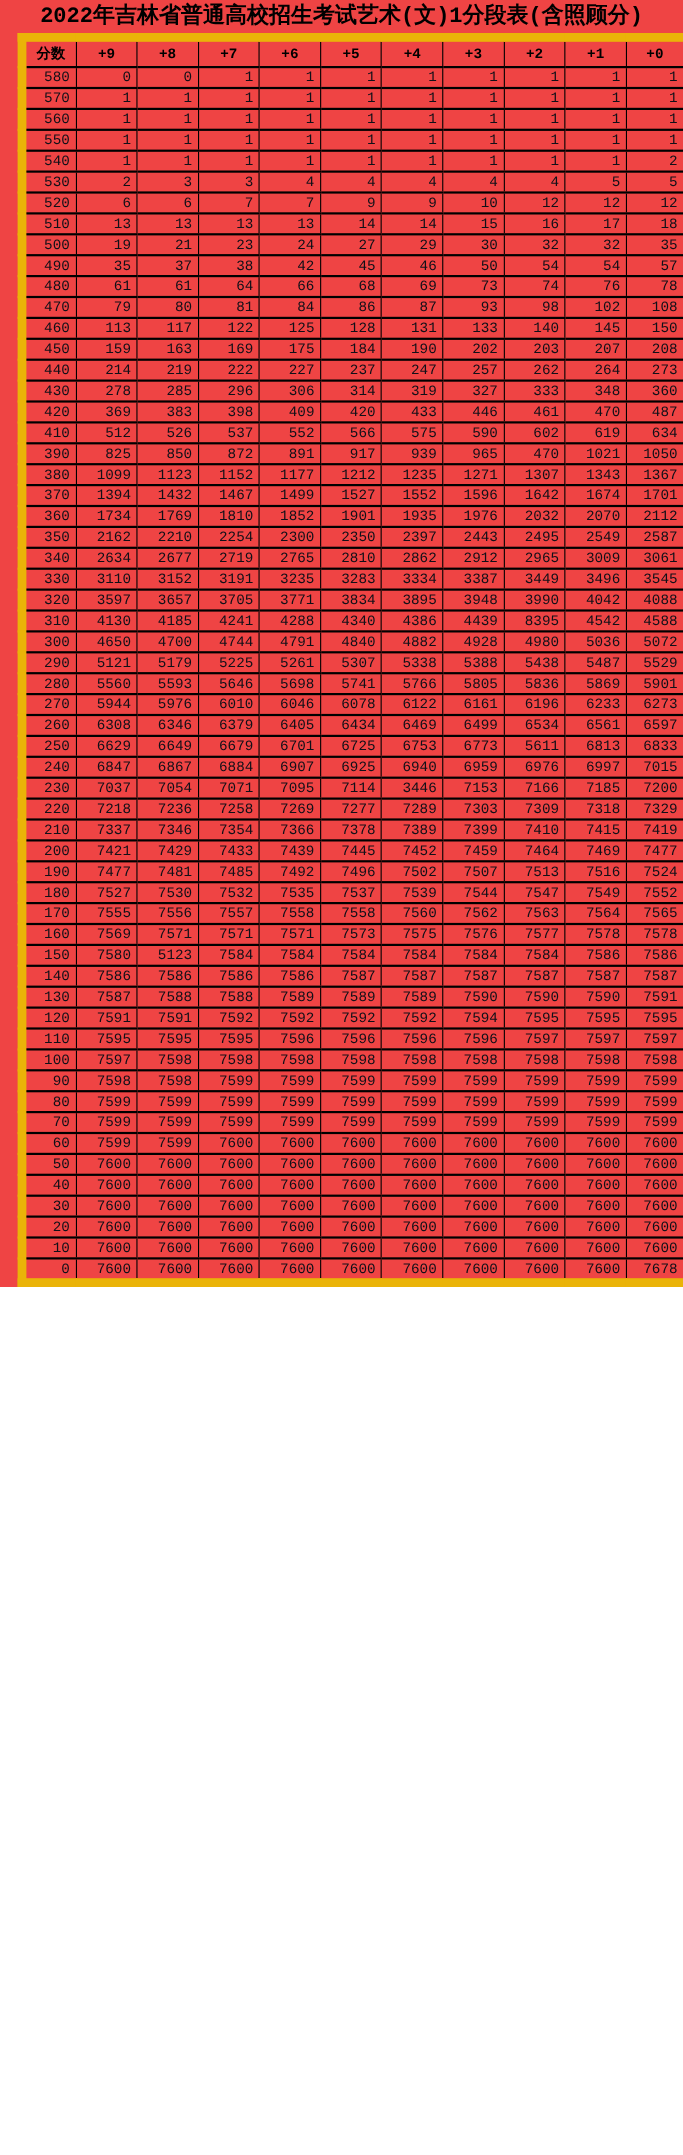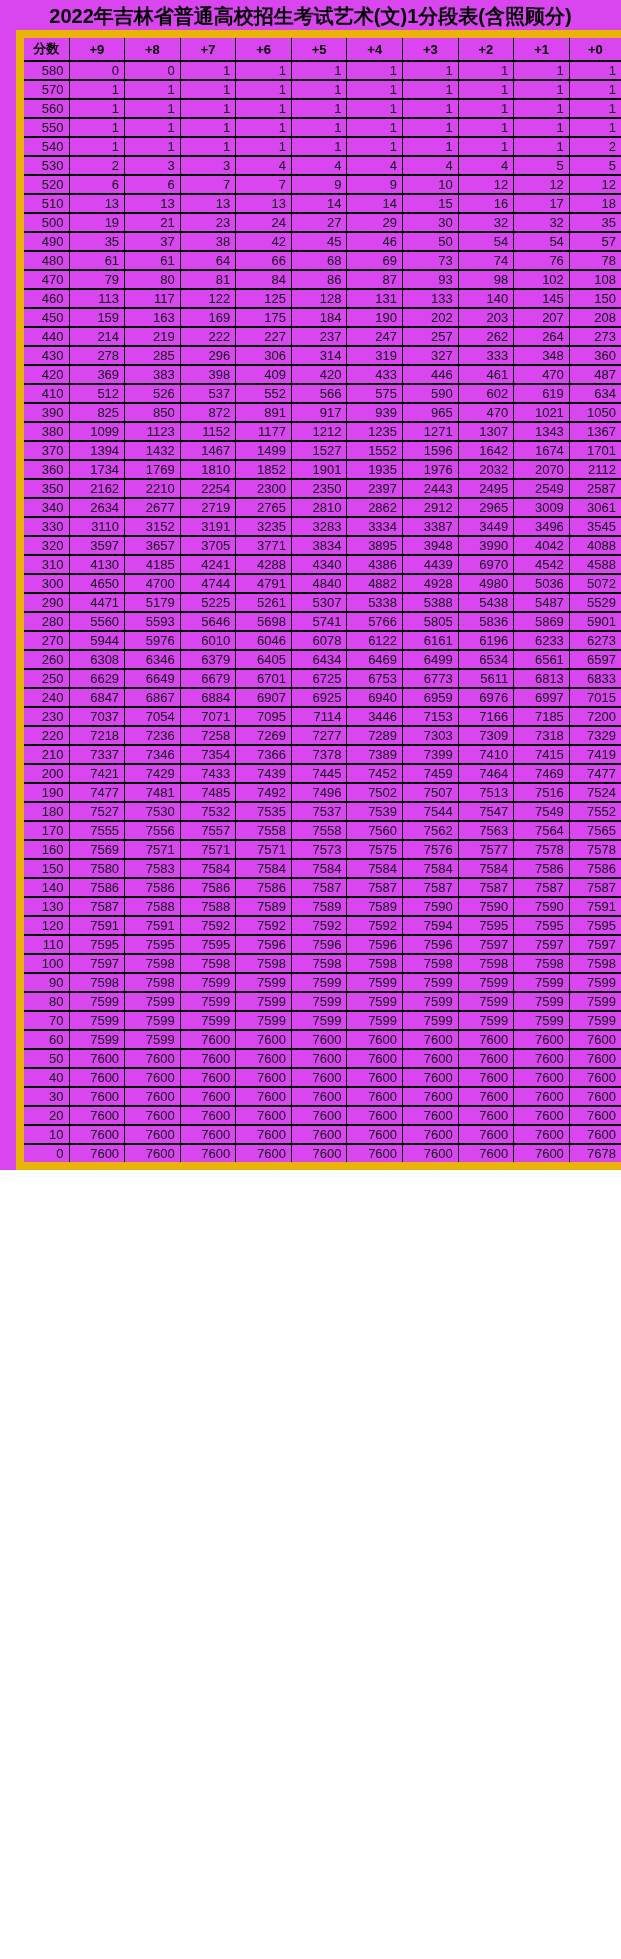--- a/index.html
+++ b/index.html
@@ -3,22 +3,22 @@
 <meta charset="utf-8">
 <style>
   html, body {
     margin: 0;
     padding: 0;
     background: #ffffff;
     width: 621px;
   }
   .page {
     width: 621px;
-    background: #d946ef;
-    font-family: Liberation Sans, sans-serif;
+    background: #ef4444;
+    font-family: Liberation Mono, monospace;
     color: #000;
   }
   .title {
     text-align: center;
     font-weight: bold;
     font-size: 20px;
     line-height: 24px;
     padding: 4px 0 2px 0;
     letter-spacing: 0px;
     white-space: nowrap;
@@ -431,40 +431,40 @@
         </tr>
         <tr>
     <td class="score">310</td>
   <td class="num">4130</td>
           <td class="num">4185</td>
           <td class="num">4241</td>
           <td class="num">4288</td>
           <td class="num">4340</td>
           <td class="num">4386</td>
           <td class="num">4439</td>
-          <td class="num">6970</td>
+          <td class="num">8395</td>
           <td class="num">4542</td>
           <td class="num">4588</td>
         </tr>
         <tr>
     <td class="score">300</td>
   <td class="num">4650</td>
           <td class="num">4700</td>
           <td class="num">4744</td>
           <td class="num">4791</td>
           <td class="num">4840</td>
           <td class="num">4882</td>
           <td class="num">4928</td>
           <td class="num">4980</td>
           <td class="num">5036</td>
           <td class="num">5072</td>
         </tr>
         <tr>
     <td class="score">290</td>
-  <td class="num">4471</td>
+  <td class="num">5121</td>
           <td class="num">5179</td>
           <td class="num">5225</td>
           <td class="num">5261</td>
           <td class="num">5307</td>
           <td class="num">5338</td>
           <td class="num">5388</td>
           <td class="num">5438</td>
           <td class="num">5487</td>
           <td class="num">5529</td>
         </tr>
@@ -633,21 +633,21 @@
           <td class="num">7573</td>
           <td class="num">7575</td>
           <td class="num">7576</td>
           <td class="num">7577</td>
           <td class="num">7578</td>
           <td class="num">7578</td>
         </tr>
         <tr>
     <td class="score">150</td>
   <td class="num">7580</td>
-          <td class="num">7583</td>
+          <td class="num">5123</td>
           <td class="num">7584</td>
           <td class="num">7584</td>
           <td class="num">7584</td>
           <td class="num">7584</td>
           <td class="num">7584</td>
           <td class="num">7584</td>
           <td class="num">7586</td>
           <td class="num">7586</td>
         </tr>
         <tr>

